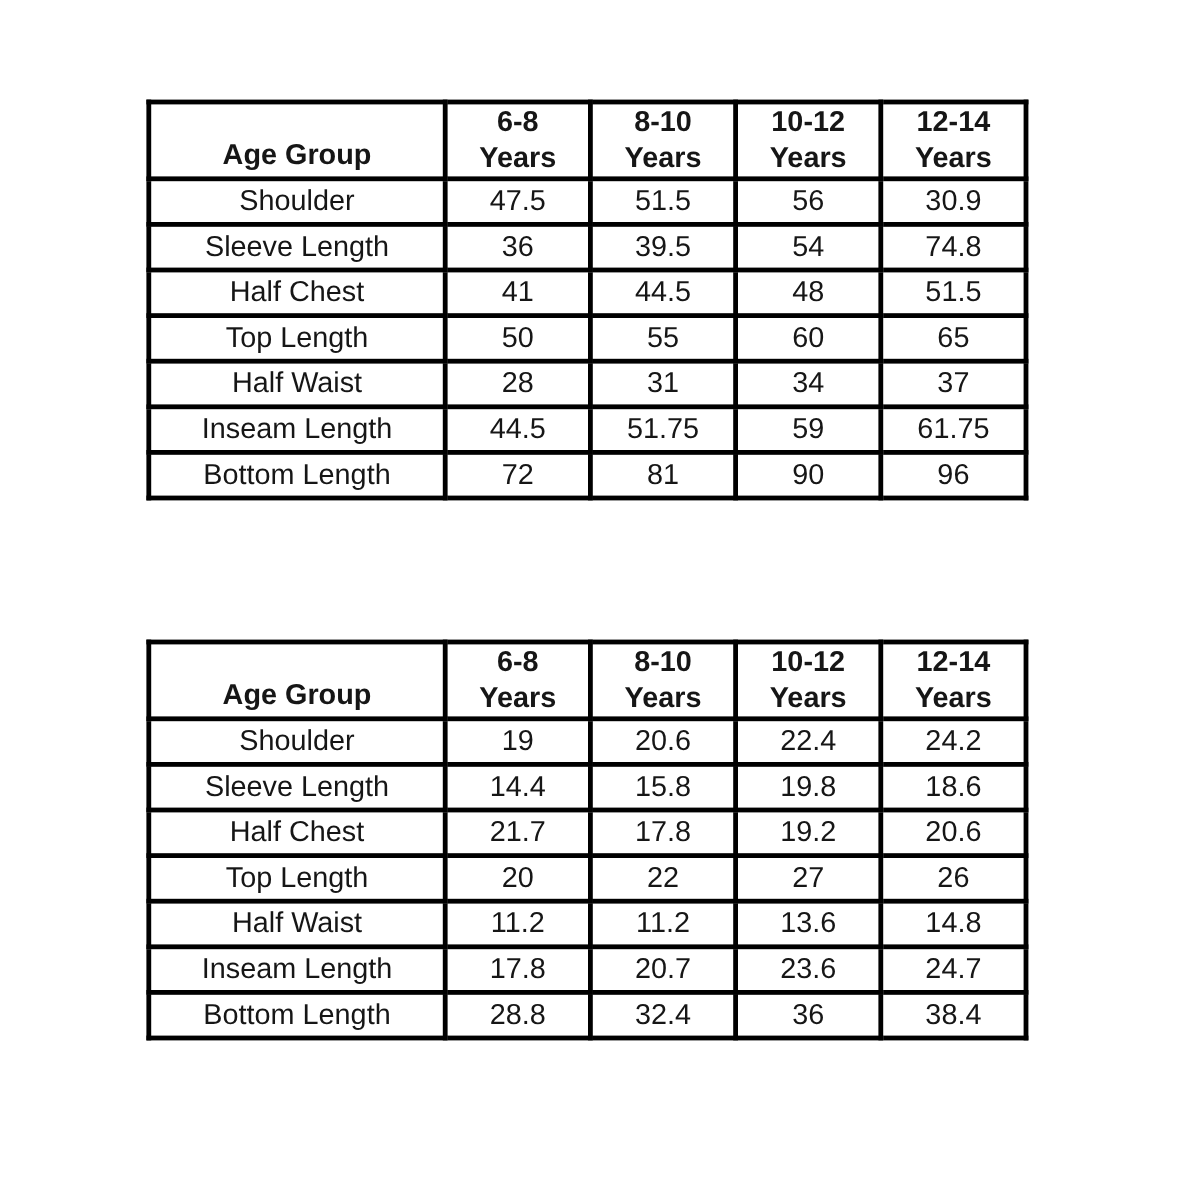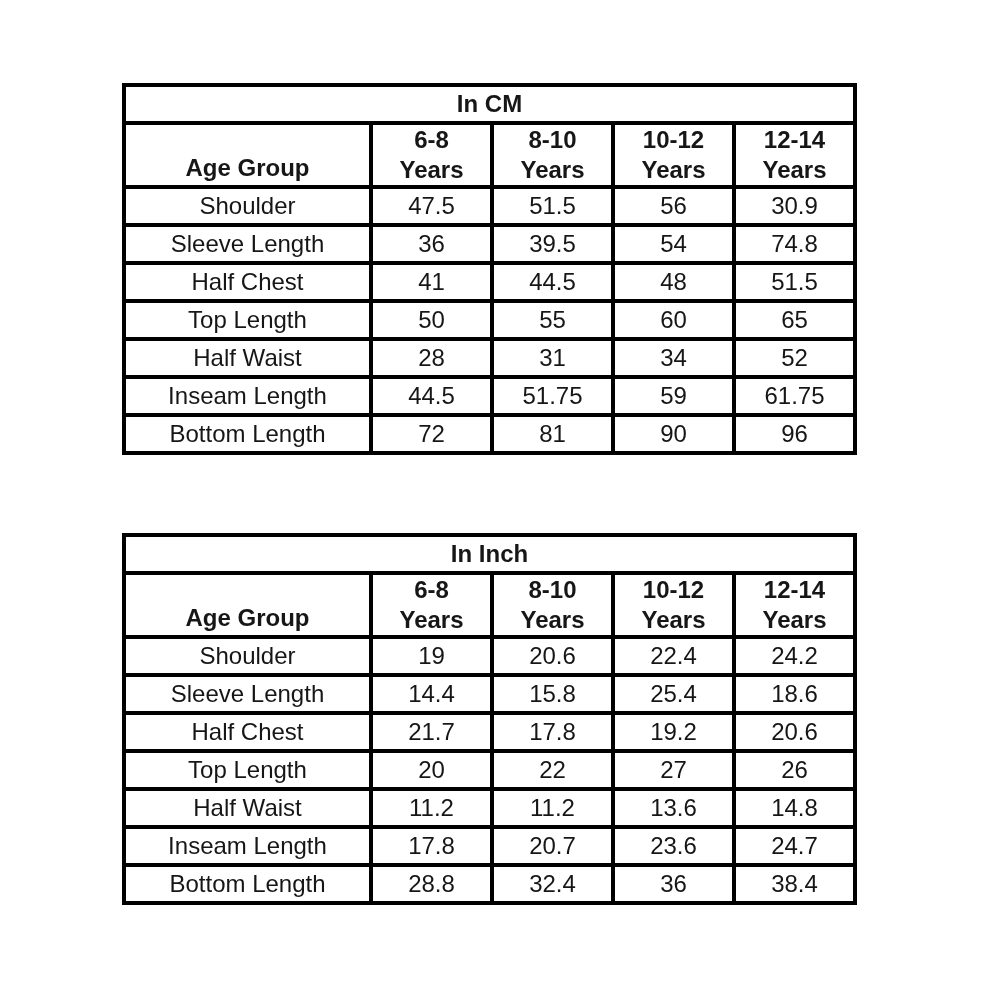--- a/index.html
+++ b/index.html
@@ -63,23 +63,20 @@
 <table class="size-table" id="table-cm">
   <colgroup>
     <col class="c-label">
       <col class="c-val">
       <col class="c-val">
       <col class="c-val">
       <col class="c-val">
   </colgroup>
   <tbody>
     <tr>
-      <td colspan="5" class="title-cell">In CM</td>
-    </tr>
-    <tr>
       <td class="corner-cell">Age Group</td>
       <td class="colhead-cell">
         <div>6-8</div>
         <div>Years</div>
       </td>
       <td class="colhead-cell">
         <div>8-10</div>
         <div>Years</div>
       </td>
       <td class="colhead-cell">
@@ -117,21 +114,21 @@
       <td>50</td>
       <td>55</td>
       <td>60</td>
       <td>65</td>
     </tr>
     <tr>
       <td>Half Waist</td>
       <td>28</td>
       <td>31</td>
       <td>34</td>
-      <td>52</td>
+      <td>37</td>
     </tr>
     <tr>
       <td>Inseam Length</td>
       <td>44.5</td>
       <td>51.75</td>
       <td>59</td>
       <td>61.75</td>
     </tr>
     <tr>
       <td>Bottom Length</td>
@@ -146,23 +143,20 @@
 <table class="size-table" id="table-inch">
   <colgroup>
     <col class="c-label">
       <col class="c-val">
       <col class="c-val">
       <col class="c-val">
       <col class="c-val">
   </colgroup>
   <tbody>
     <tr>
-      <td colspan="5" class="title-cell">In Inch</td>
-    </tr>
-    <tr>
       <td class="corner-cell">Age Group</td>
       <td class="colhead-cell">
         <div>6-8</div>
         <div>Years</div>
       </td>
       <td class="colhead-cell">
         <div>8-10</div>
         <div>Years</div>
       </td>
       <td class="colhead-cell">
@@ -178,21 +172,21 @@
       <td>Shoulder</td>
       <td>19</td>
       <td>20.6</td>
       <td>22.4</td>
       <td>24.2</td>
     </tr>
     <tr>
       <td>Sleeve Length</td>
       <td>14.4</td>
       <td>15.8</td>
-      <td>25.4</td>
+      <td>19.8</td>
       <td>18.6</td>
     </tr>
     <tr>
       <td>Half Chest</td>
       <td>21.7</td>
       <td>17.8</td>
       <td>19.2</td>
       <td>20.6</td>
     </tr>
     <tr>

